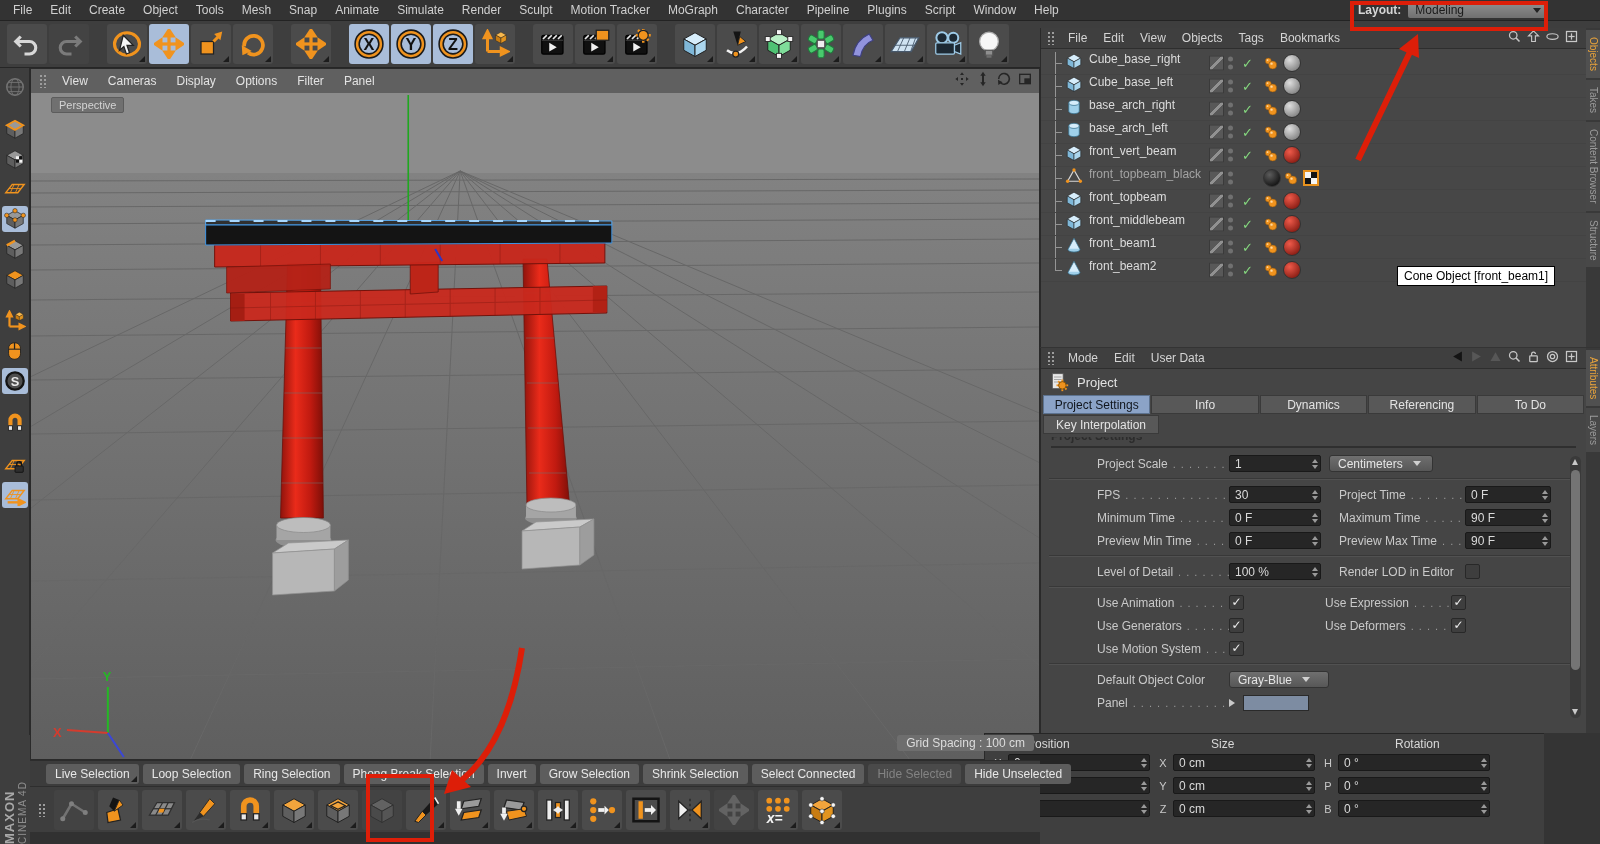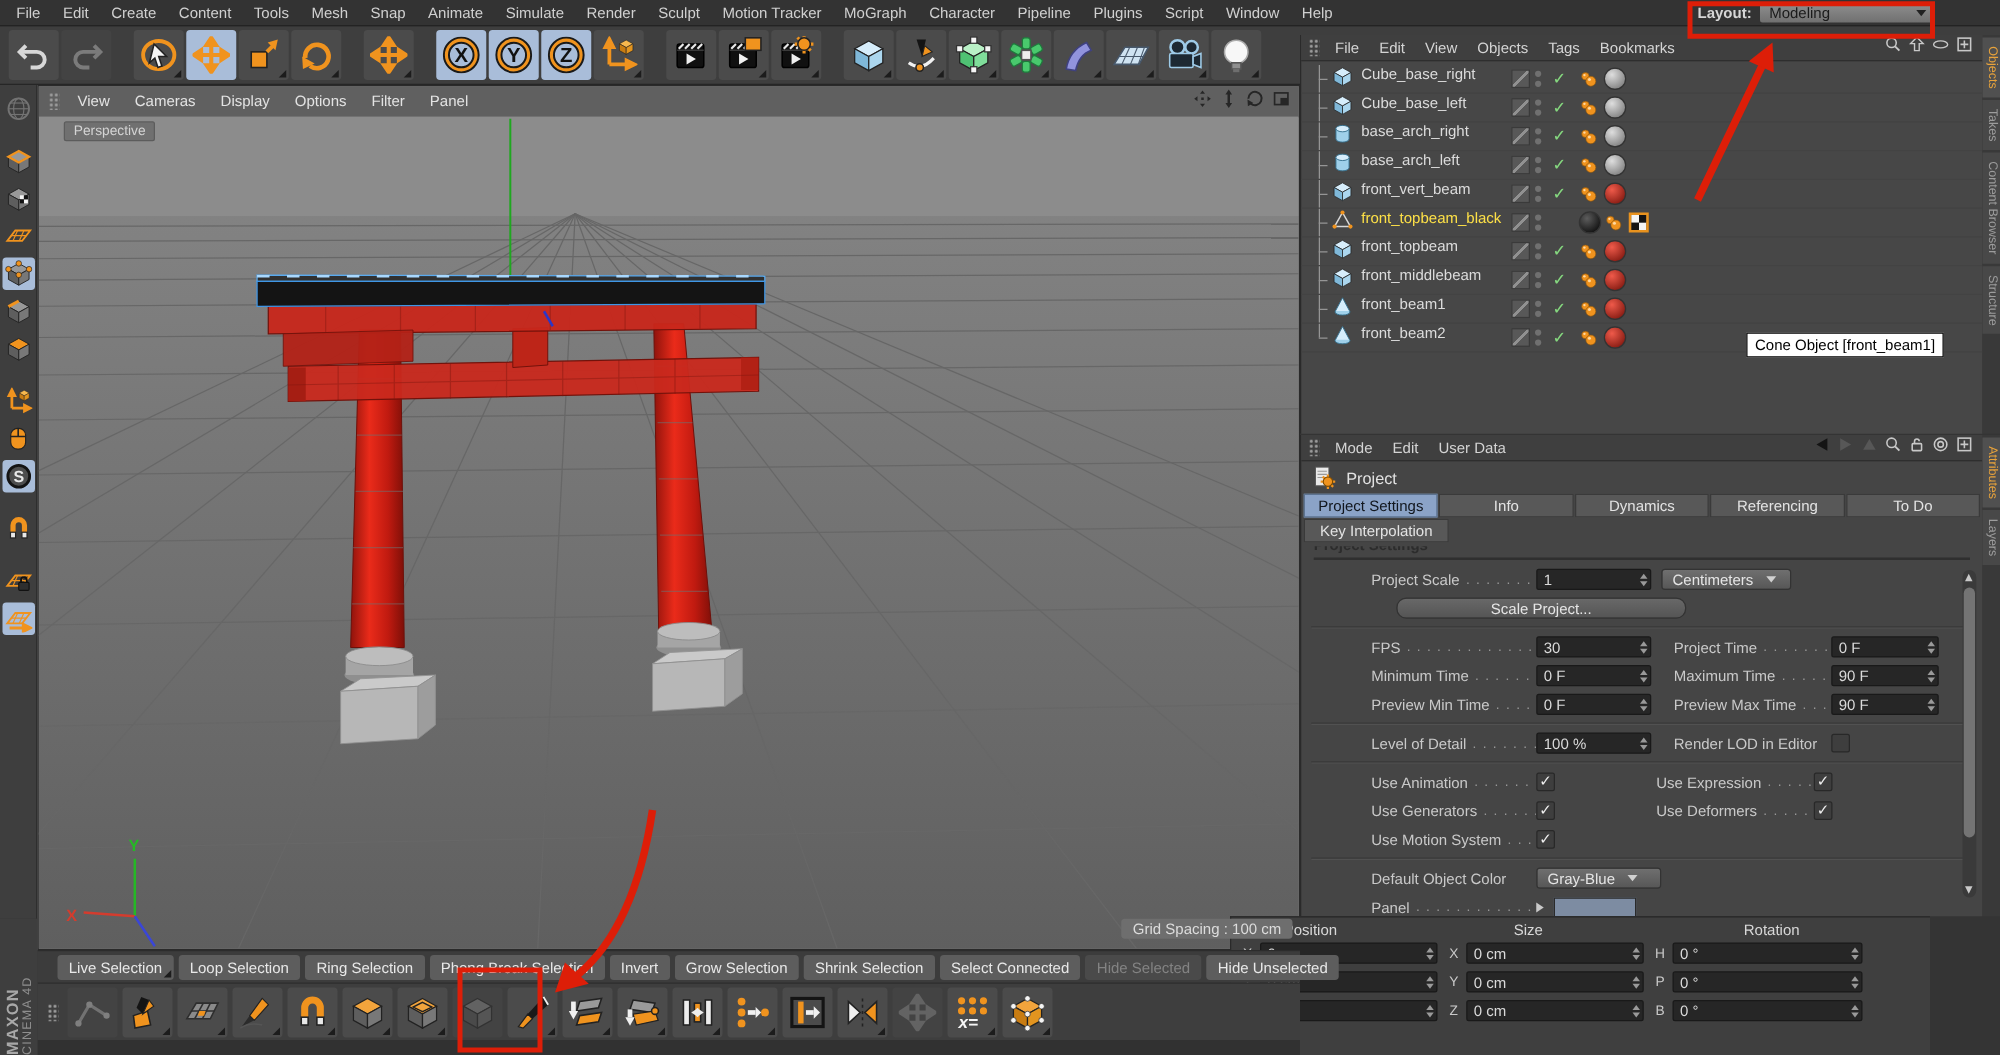--- a/index.html
+++ b/index.html
@@ -49,21 +49,21 @@
   .grip{width:9px;height:14px;margin:0 4px 0 2px;background-image:radial-gradient(#9d9d9d 1px,transparent 1.3px);background-size:4px 4px;}
   .obj-manager{position:absolute;left:1040px;top:28px;width:546px;height:319px;background:#474747;border-left:1px solid #2a2a2a;box-sizing:border-box;}
   .om-rows{padding-top:3px;}
   .om-row{height:22px;display:flex;align-items:flex-start;padding-left:8px;position:relative;border-bottom:1px solid #434343;}
   .tree{position:relative;width:14px;height:22px;flex:none;}
   .tree::before{content:"";position:absolute;left:6px;top:0;bottom:0;border-left:1px solid #959595;}
   .tree.last::before{bottom:11px;}
   .tree::after{content:"";position:absolute;left:6px;top:11px;width:7px;border-top:1px solid #959595;}
   .oicon{width:18px;height:18px;flex:none;margin-left:2px;}
   .oname{font-size:12px;color:#dcdcdc;margin-left:6px;white-space:nowrap;}
-  .oname.sel{color:#fde047;}
+  .oname.sel{color:#a3a3a3;}
   .om-abs{position:absolute;top:50%;transform:translateY(-50%);display:flex;align-items:center;}
   .slashbox{width:13px;height:13px;background:#585858;border:1px solid #3a3a3a;
             background-image:linear-gradient(135deg,transparent 44%,#919191 44%,#919191 56%,transparent 56%);}
   .vdots{display:flex;flex-direction:column;gap:3px;}
   .vdots i{width:5px;height:5px;border-radius:50%;background:#707070;}
   .ocheck{color:#85d87f;font-size:13px;font-weight:bold;}
   .mball{width:16px;height:16px;border-radius:50%;border:1px solid #333;}
   .mball.gray{background:radial-gradient(circle at 35% 30%,#dedede,#6c6c6c);}
   .mball.red{background:radial-gradient(circle at 35% 30%,#ef5a4a,#6e0d06);}
   .mball.black{background:radial-gradient(circle at 35% 30%,#5c5c5c,#000);}
@@ -139,21 +139,21 @@
 </head>
 <body>
 
 <div id="app">
 
   <div class="menubar">
     <div id="main-menu-items" style="display:flex;">
         <span class="menu-item">File</span>
         <span class="menu-item">Edit</span>
         <span class="menu-item">Create</span>
-        <span class="menu-item">Content</span>
+        <span class="menu-item">Object</span>
         <span class="menu-item">Tools</span>
         <span class="menu-item">Mesh</span>
         <span class="menu-item">Snap</span>
         <span class="menu-item">Animate</span>
         <span class="menu-item">Simulate</span>
         <span class="menu-item">Render</span>
         <span class="menu-item">Sculpt</span>
         <span class="menu-item">Motion Tracker</span>
         <span class="menu-item">MoGraph</span>
         <span class="menu-item">Character</span>
@@ -1129,24 +1129,20 @@
           <span class="ainput" style="width:92px">1<span class="step">
               <i class="u"></i>
               <i class="d"></i>
             </span></span>
           <span style="width:8px"></span>
           <span class="acombo" style="width:104px">
             <span>Centimeters</span>
             <span class="dd-arrow"></span>
           </span>
         </div>
-        <div class="arow">
-          <span style="width:20px"></span>
-          <span class="abtn" style="width:232px">Scale Project...</span>
-        </div>
         <div class="asep"></div>
         <div class="arow">
           <span class="albl" style="width:132px">
             <span>FPS</span>
             <span class="leader">. . . . . . . . . . . . . . . . . . .</span>
           </span>
           <span class="ainput" style="width:92px">30<span class="step">
               <i class="u"></i>
               <i class="d"></i>
             </span></span>

